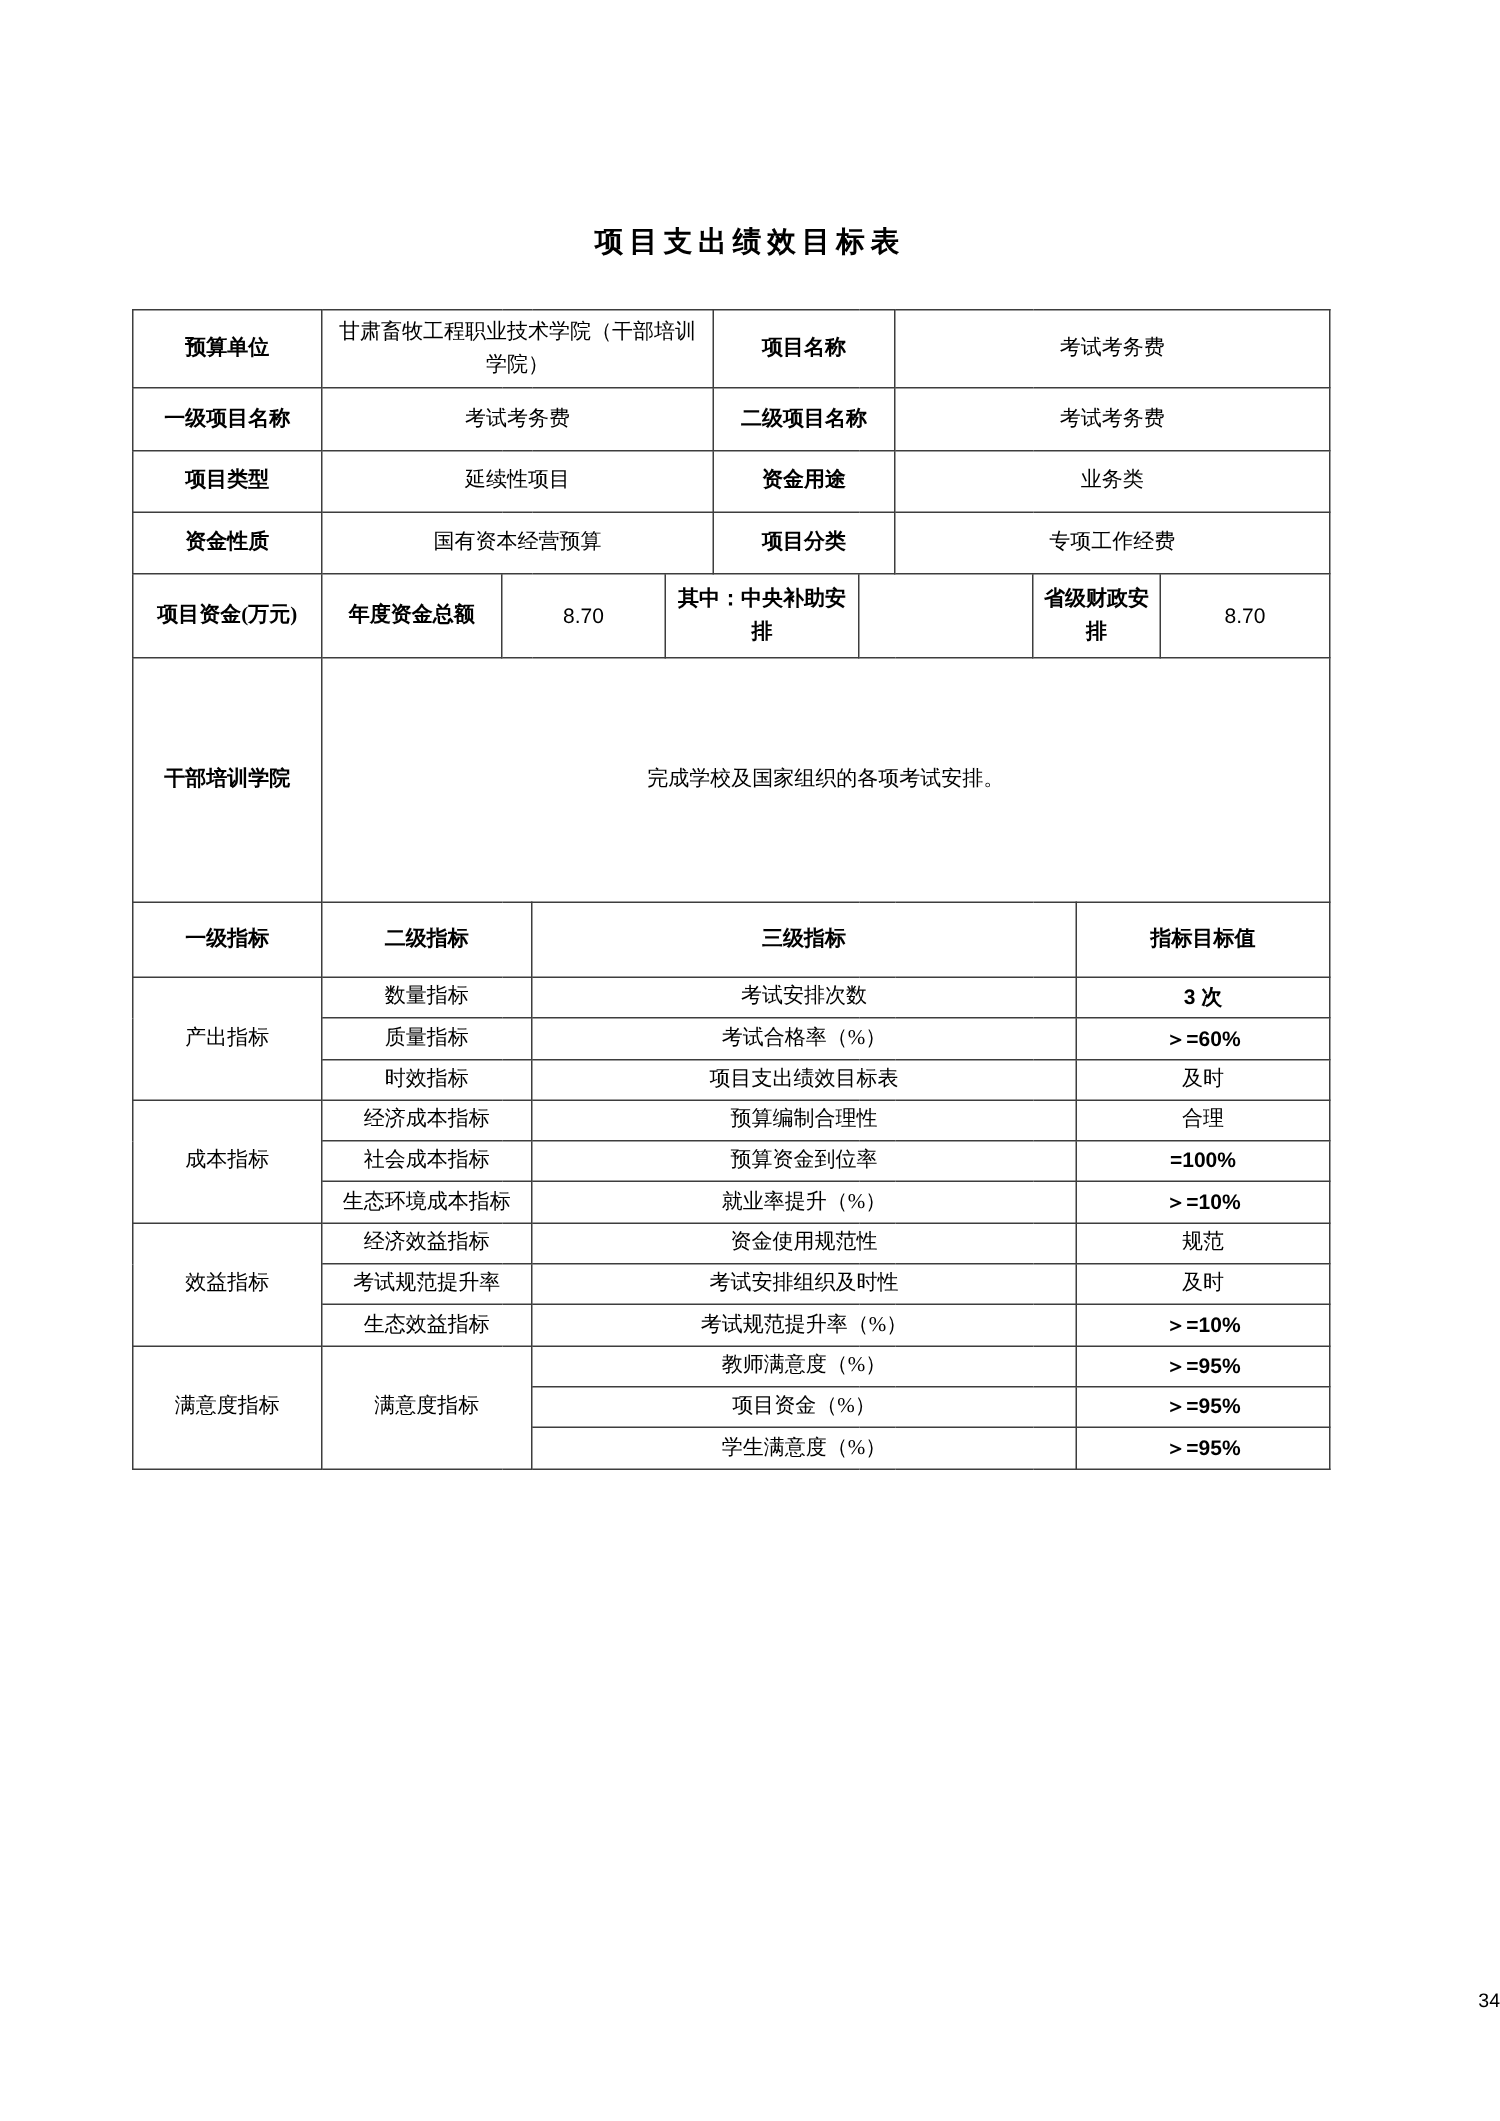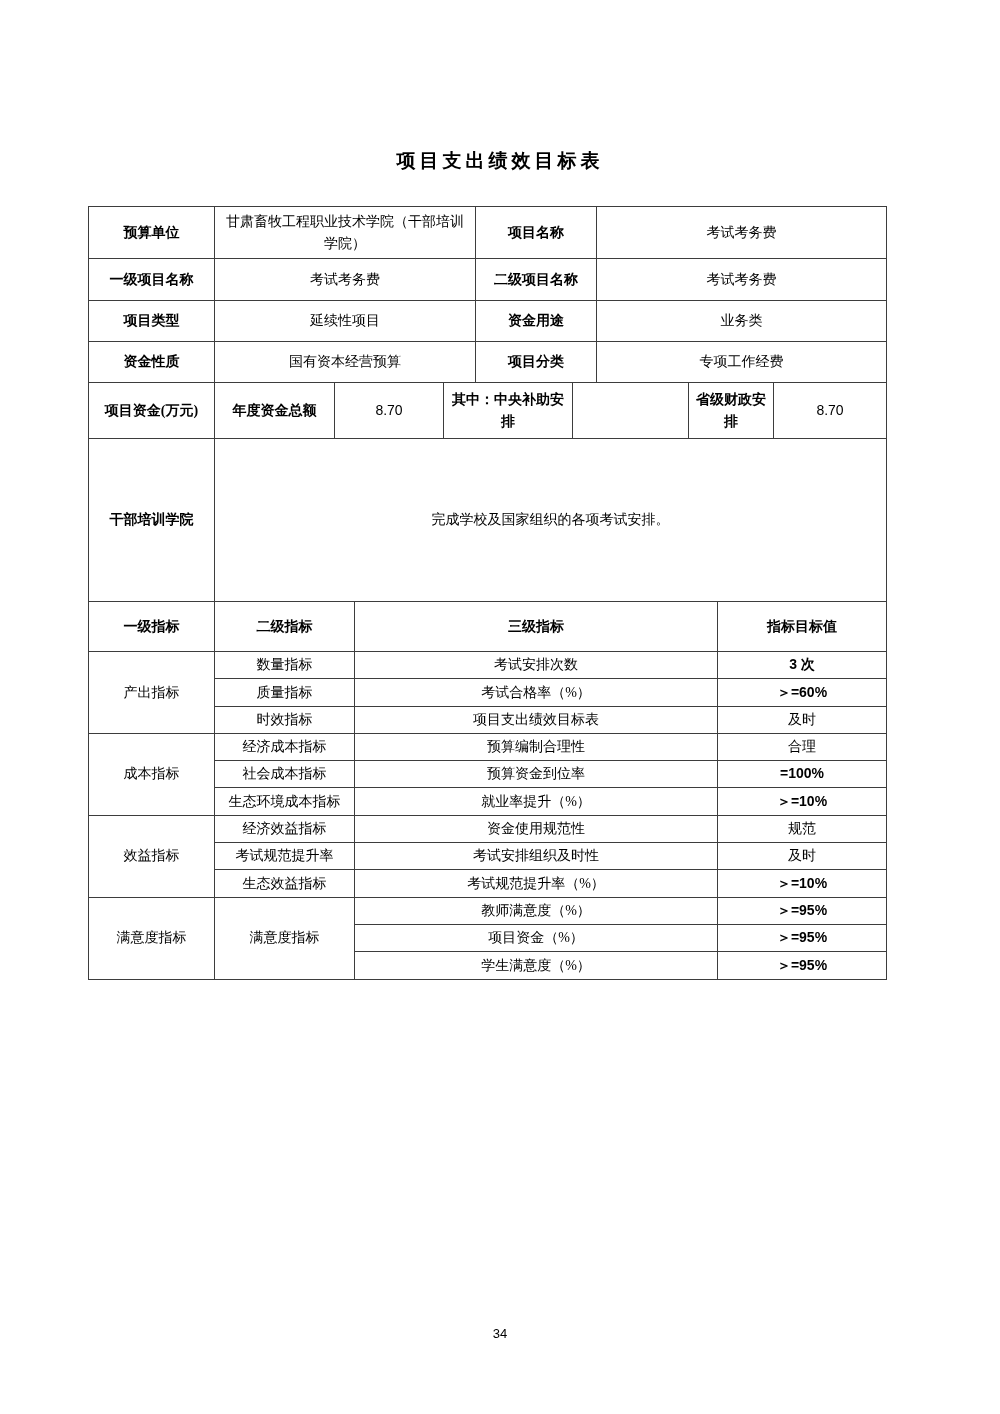--- a/index.html
+++ b/index.html
@@ -53,21 +53,21 @@
   tr.h52{height:52px;}
   tr.h42{height:42px;}
   tr.h41{height:41px;}
   tr.h56{height:56px;}
   tr.h163{height:163px;}
   tr.h50{height:50px;}
   tr.h27{height:27.3px;}
   .page-number{
     position:absolute;
     top:1290px;left:0;width:100%;
-    text-align:center;
+    text-align:right;
     font-size:13px;
     font-family:"Liberation Sans","DejaVu Sans",sans-serif;
   }
 </style>
 </head>
 <body>
 
 <div class="page">
 
   <h1 class="doc-title">项目支出绩效目标表</h1>

